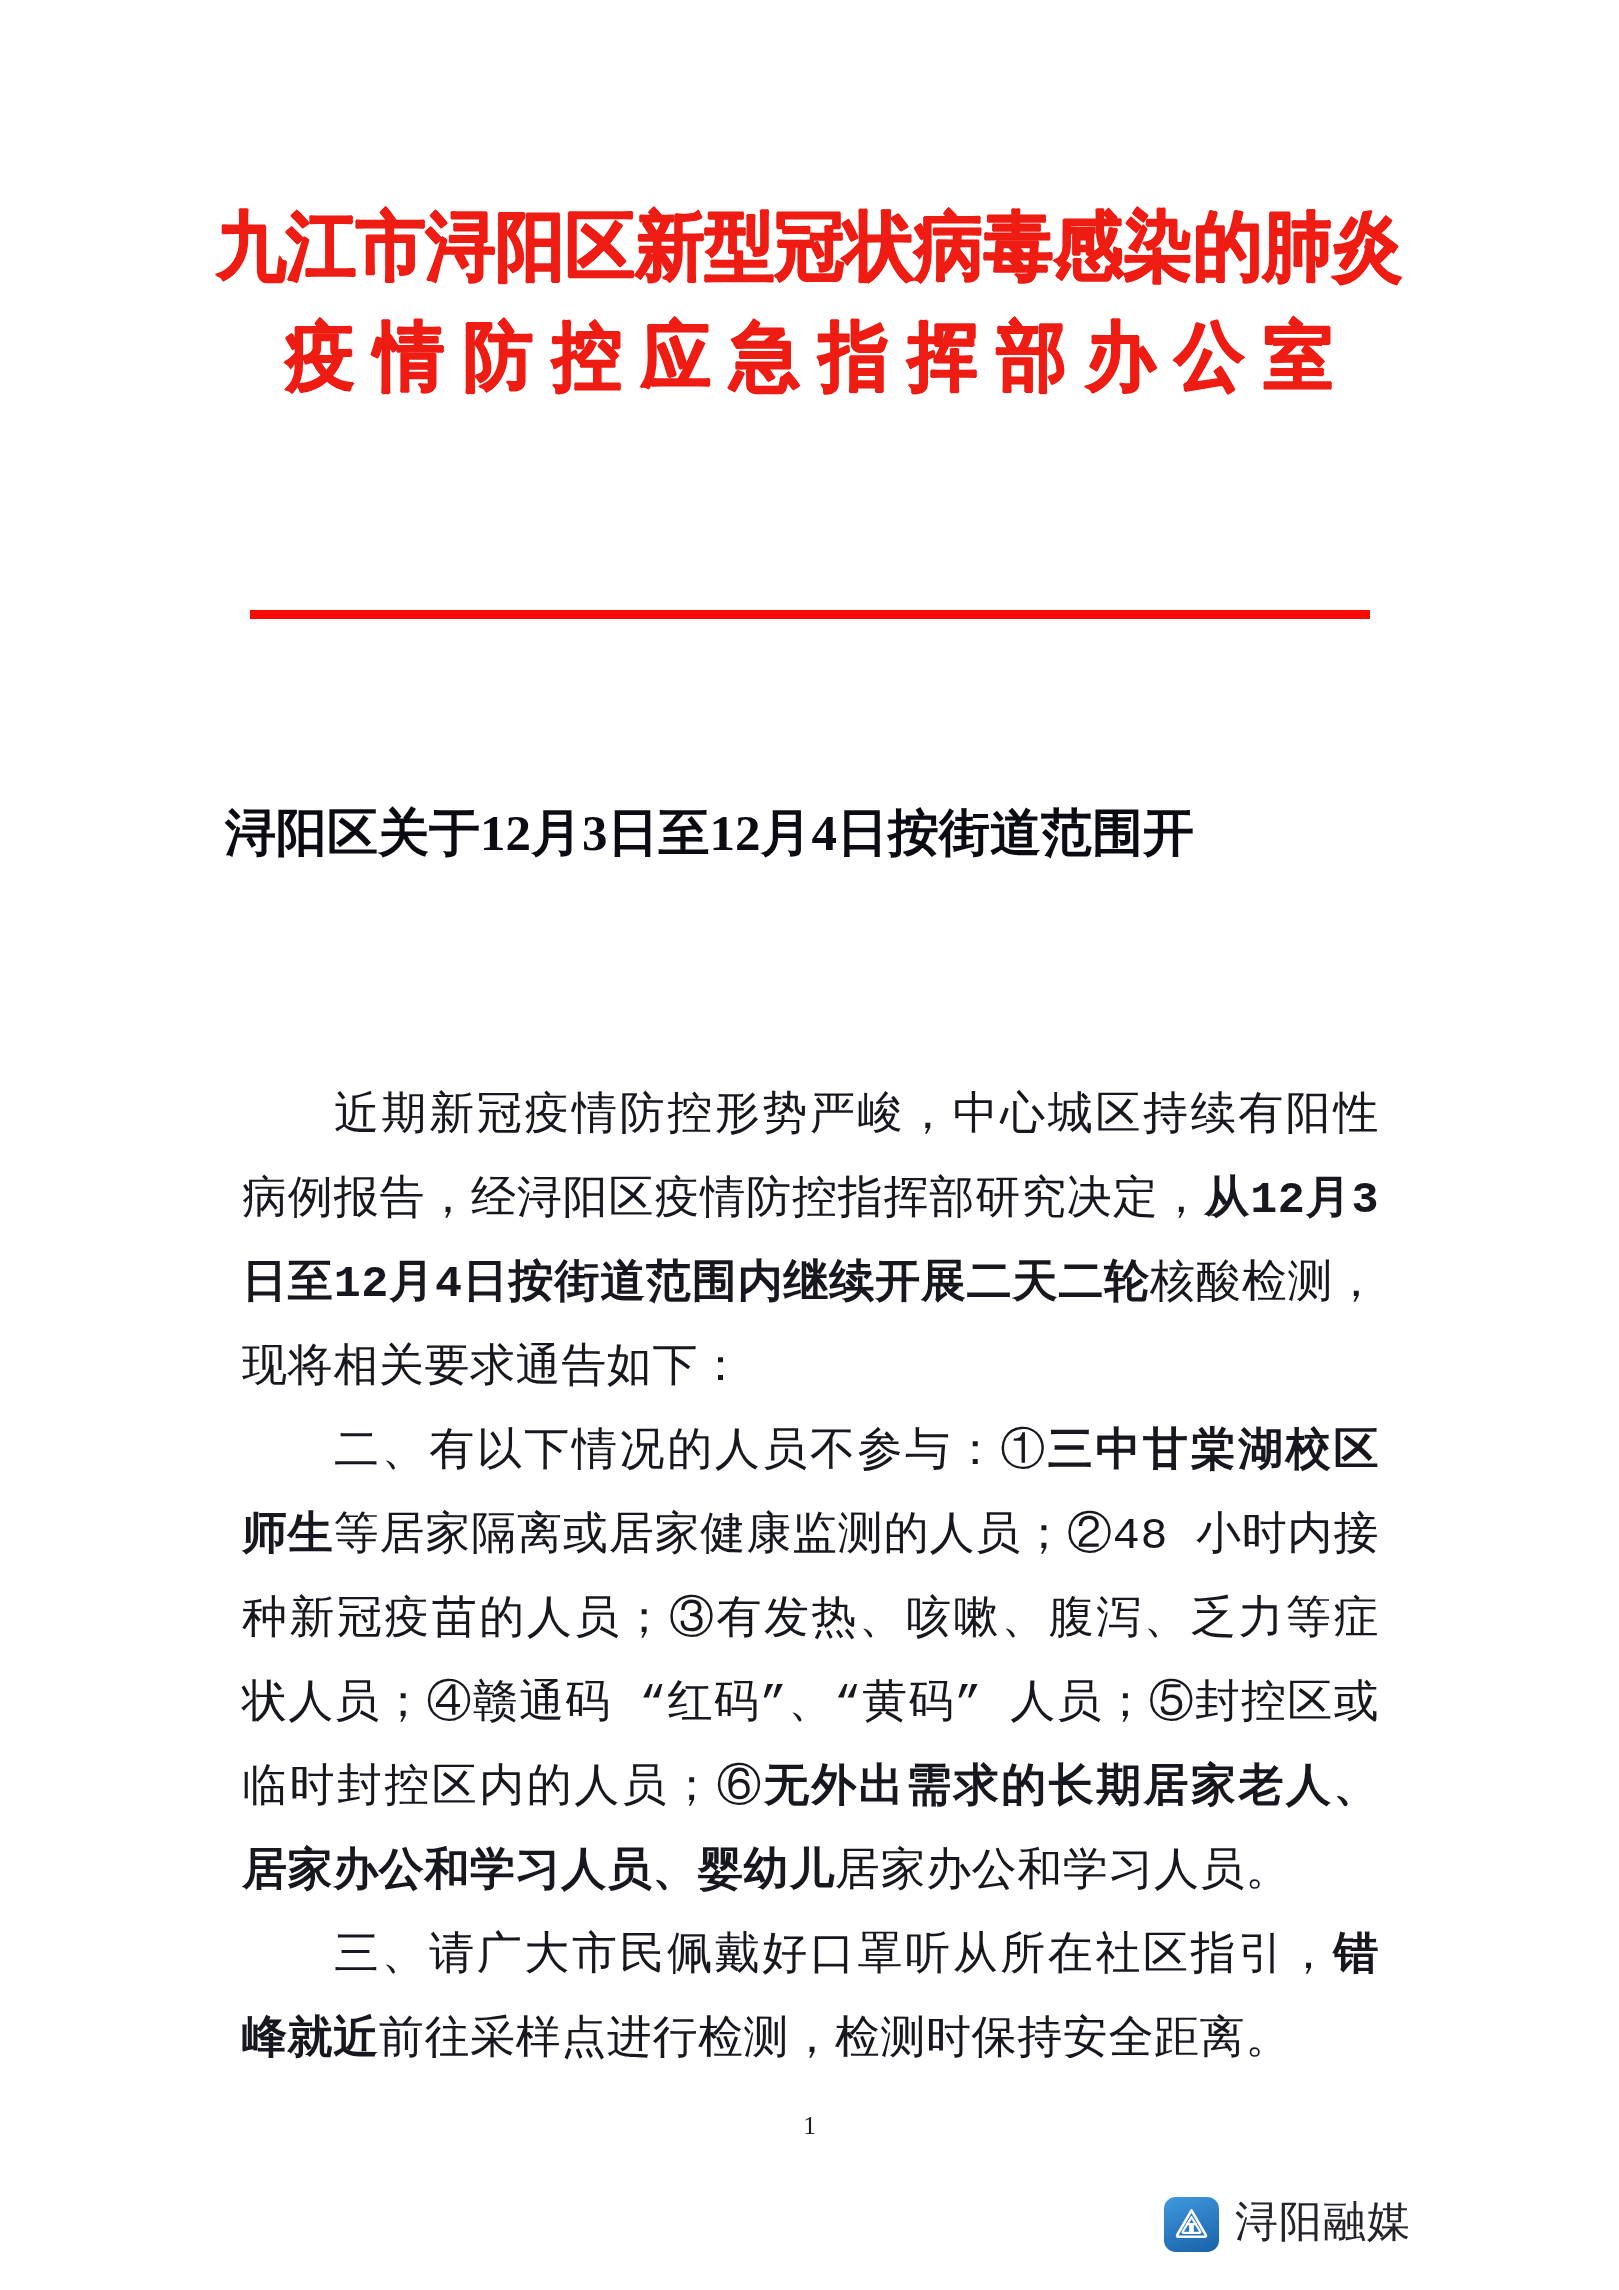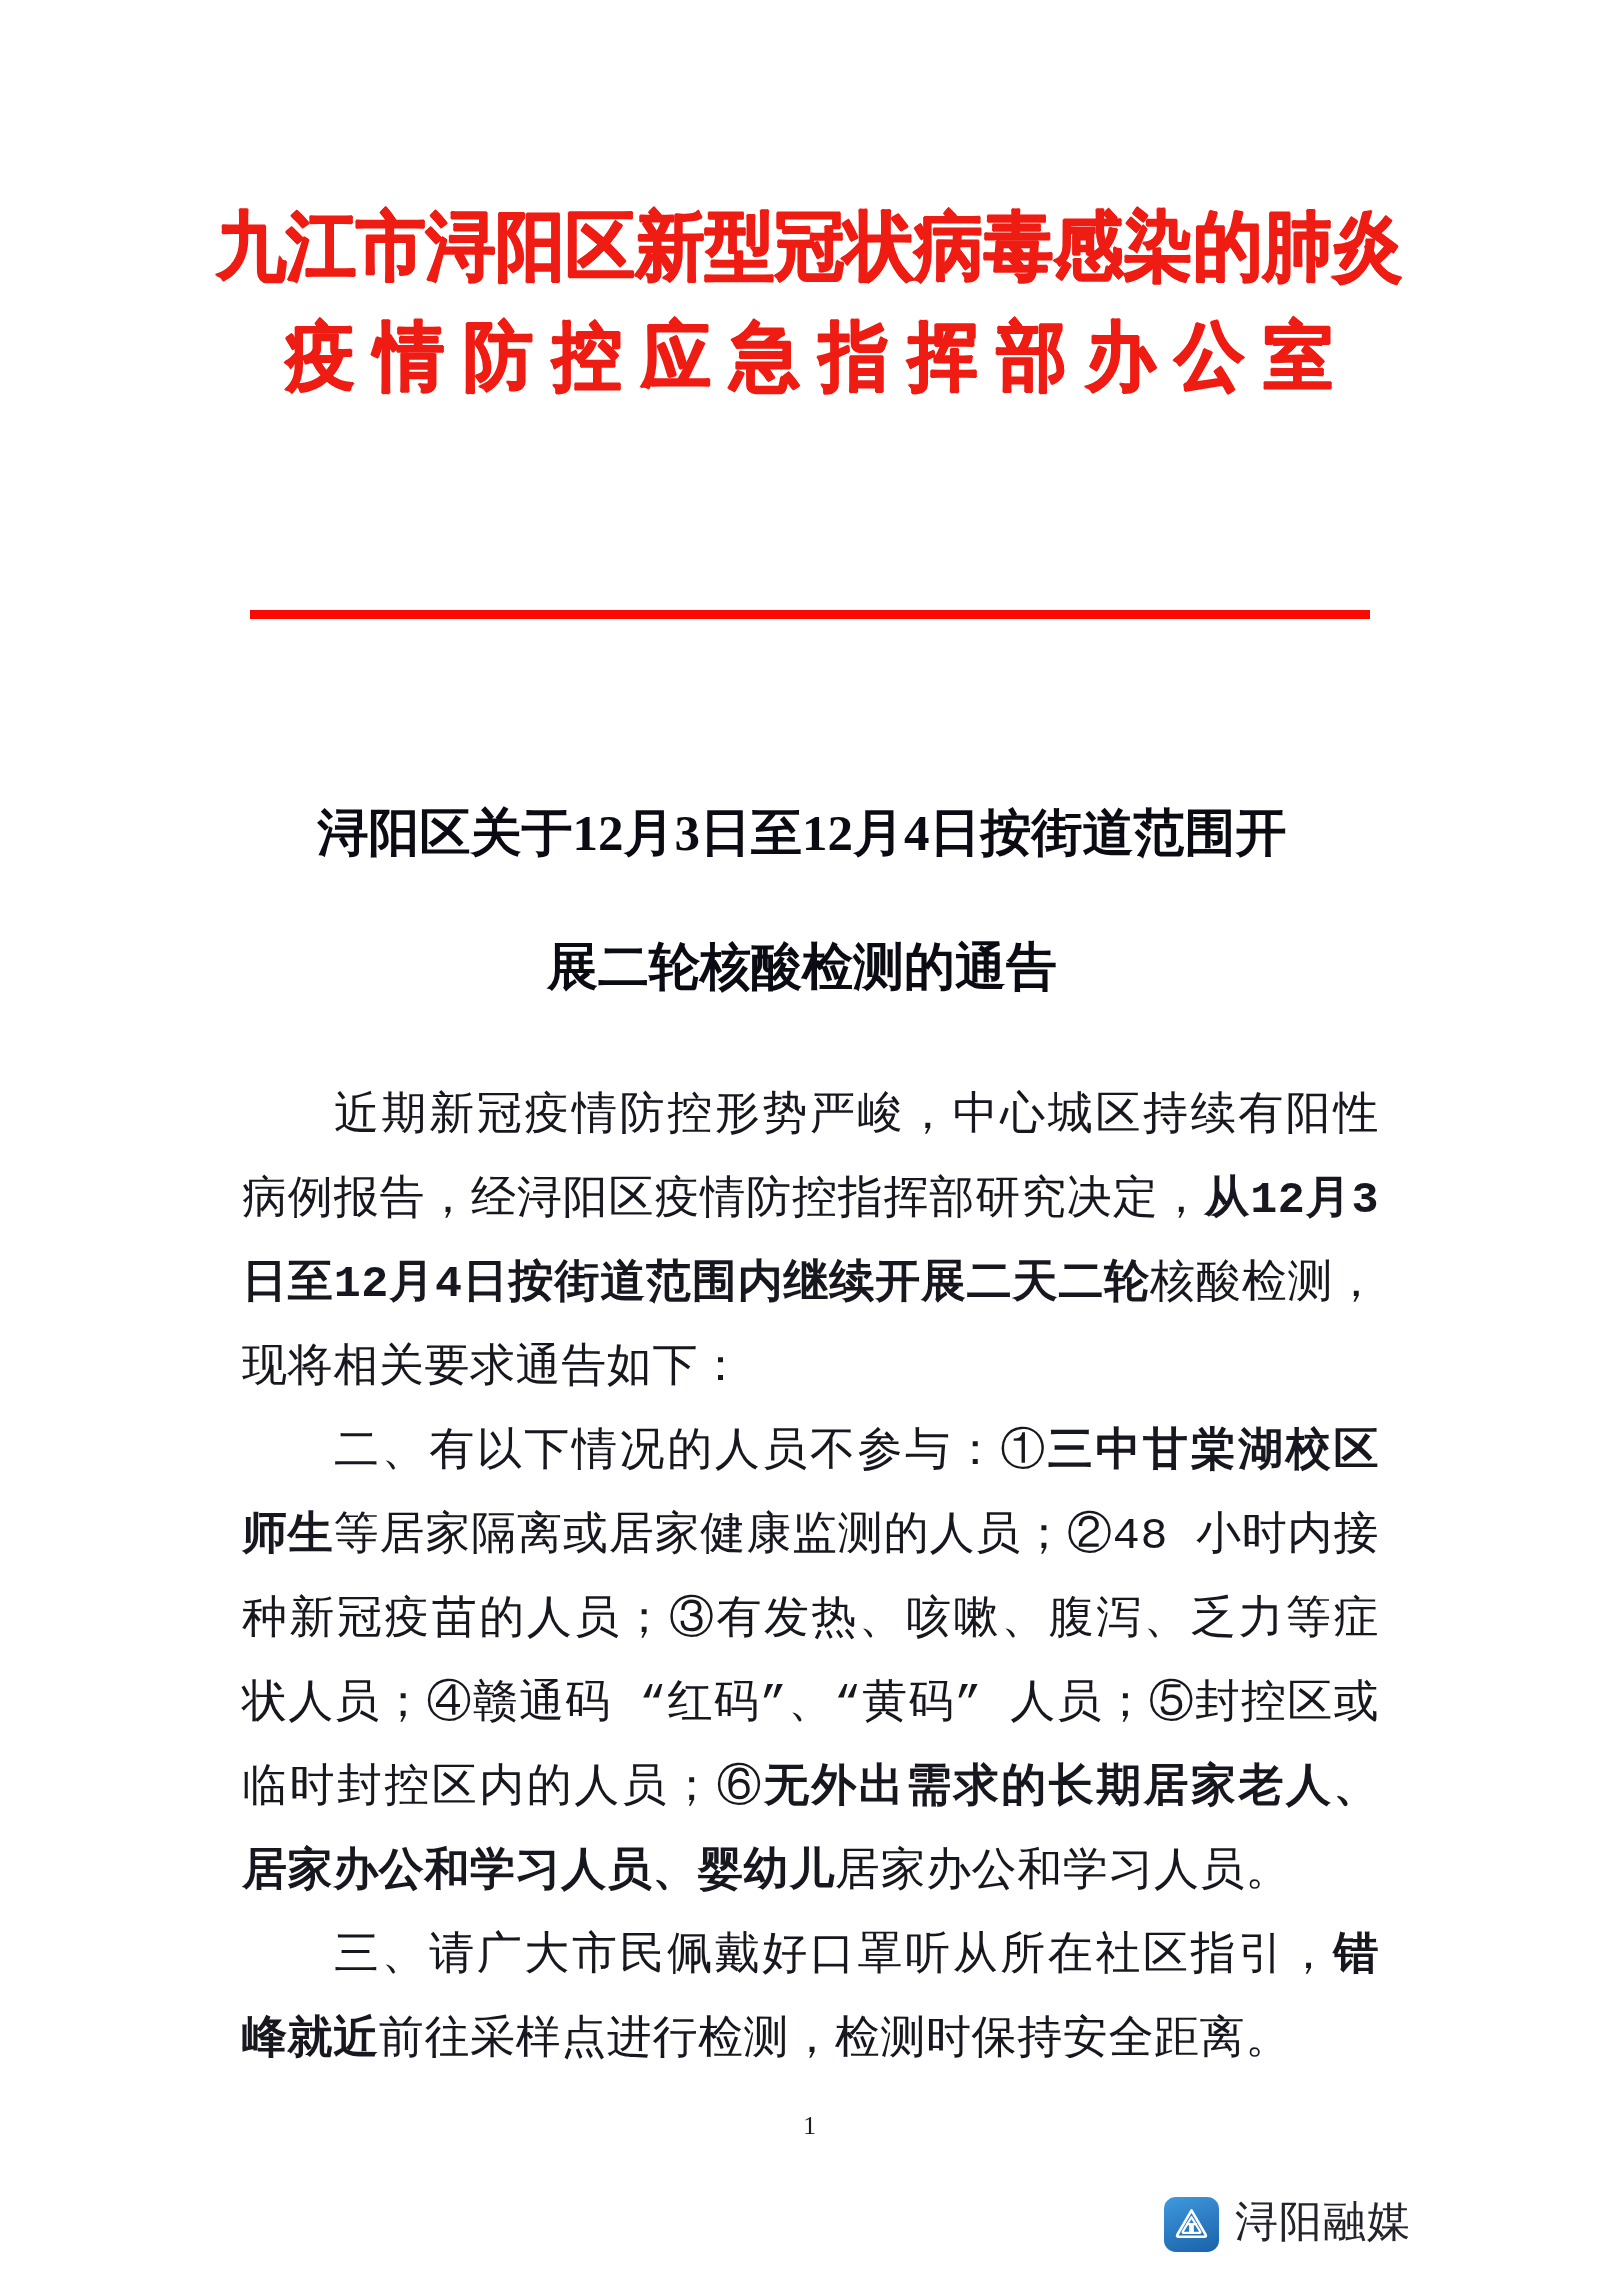--- a/index.html
+++ b/index.html
@@ -49,24 +49,24 @@
     left: 250px;
     top: 610px;
     width: 1120px;
     height: 8.8px;
     background: #fa0a05;
   }
 
   
   .doc-title {
     position: absolute;
-    left: 218px;
+    left: 225px;
     top: 766px;
     width: 1168px;
-    text-align: center;
+    text-align: left;
   }
   .doc-title-line {
     font-family: "Liberation Serif", "DejaVu Serif", serif;
     font-weight: bold;
     font-size: 51px;
     line-height: 134px;
     color: #0b0b14;
     white-space: nowrap;
   }
 
@@ -140,21 +140,20 @@
 
   <div class="masthead">
     <div class="masthead-line l1">九江市浔阳区新型冠状病毒感染的肺炎</div>
     <div class="masthead-line l2">疫情防控应急指挥部办公室</div>
   </div>
 
   <div class="masthead-rule"></div>
 
   <div class="doc-title">
     <div class="doc-title-line">浔阳区关于12月3日至12月4日按街道范围开</div>
-    <div class="doc-title-line">展二轮核酸检测的通告</div>
   </div>
 
   <div class="body-block">
     <p class="para"><span>近期新冠疫情防控形势严峻，中心城区持续有阳性病例报告，经浔阳区疫情防控指挥部研究决定，</span><b>从12月3日至12月4日按街道范围内继续开展二天二轮</b><span>核酸检测，现将相关要求通告如下：</span></p>
     <p class="para"><span>二、有以下情况的人员不参与：①</span><b>三中甘棠湖校区师生</b><span>等居家隔离或居家健康监测的人员；②48 小时内接种新冠疫苗的人员；③有发热、咳嗽、腹泻、乏力等症状人员；④赣通码 “红码”、“黄码” 人员；⑤封控区或临时封控区内的人员；⑥</span><b>无外出需求的长期居家老人、居家办公和学习人员、婴幼儿</b><span>居家办公和学习人员。</span></p>
     <p class="para"><span>三、请广大市民佩戴好口罩听从所在社区指引，</span><b>错峰就近</b><span>前往采样点进行检测，检测时保持安全距离。</span></p>
   </div>
 
   <div class="page-number">1</div>
 

